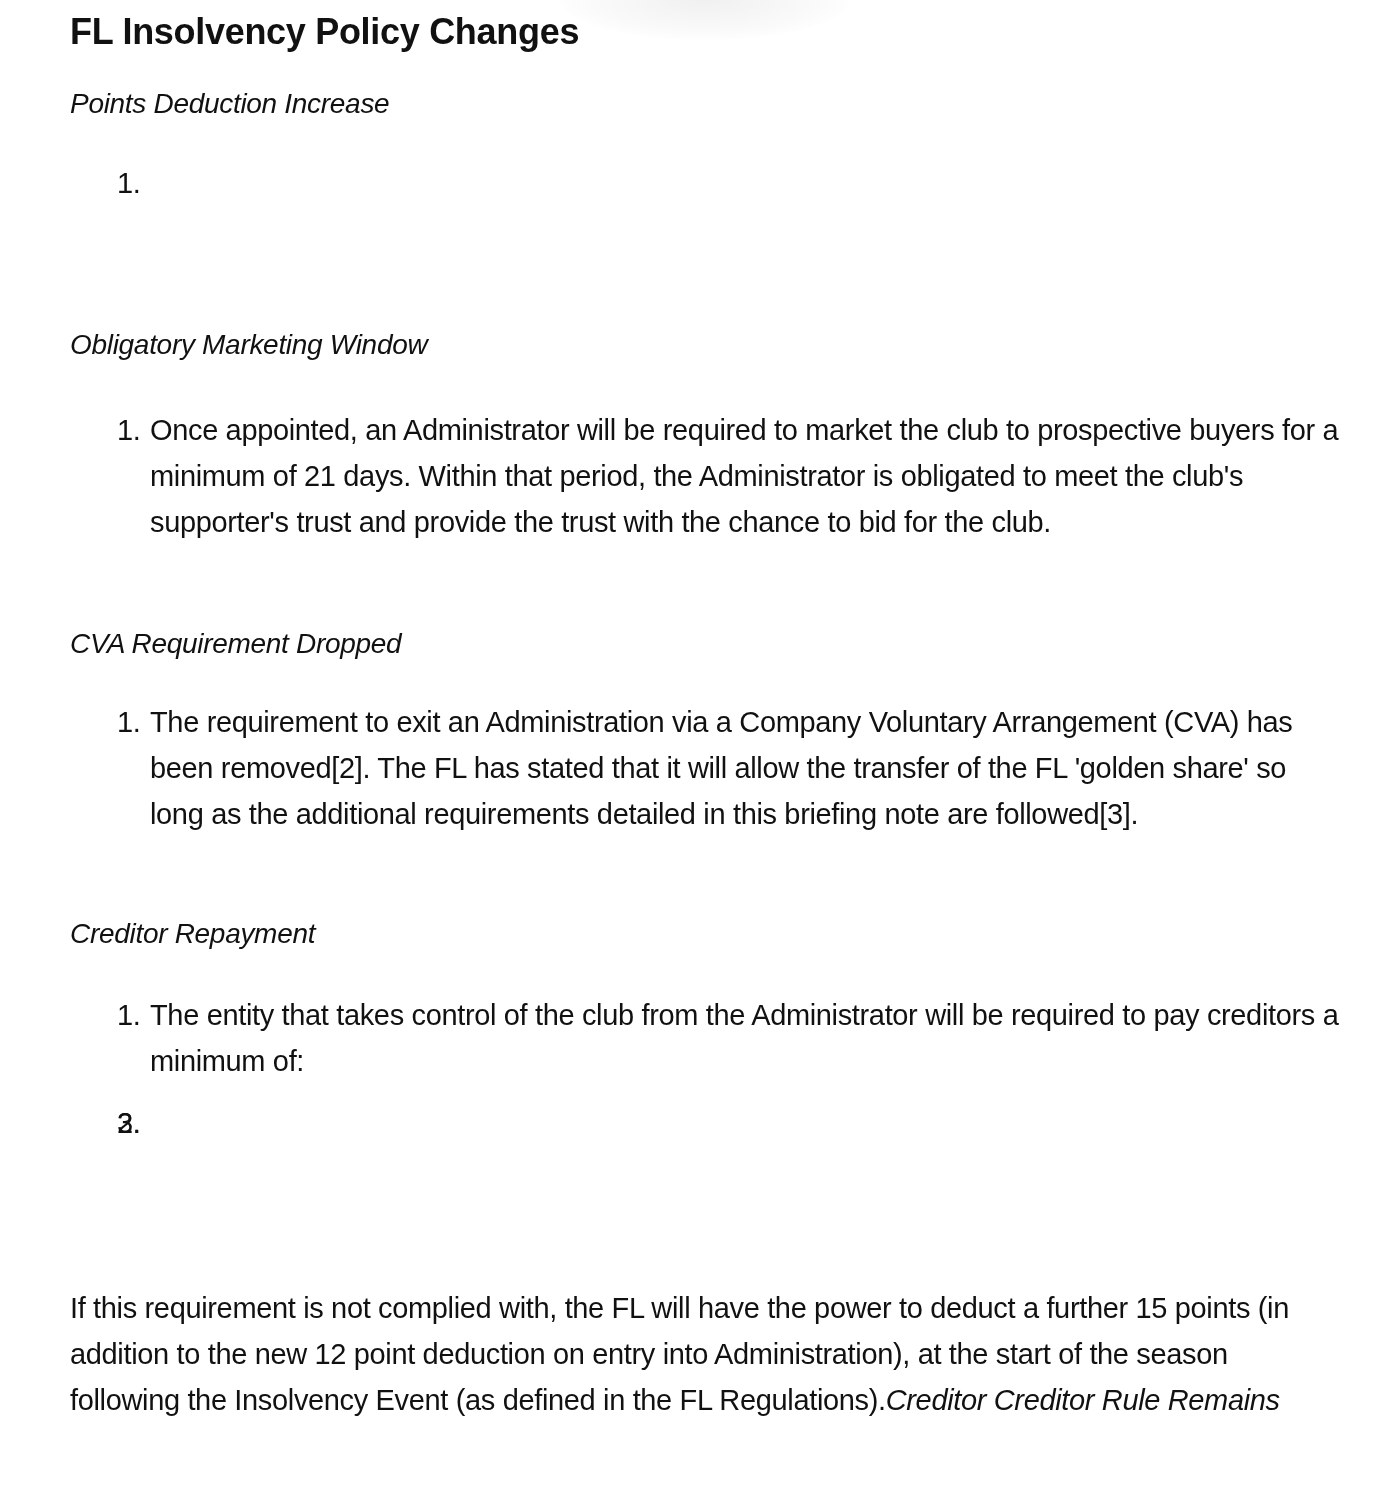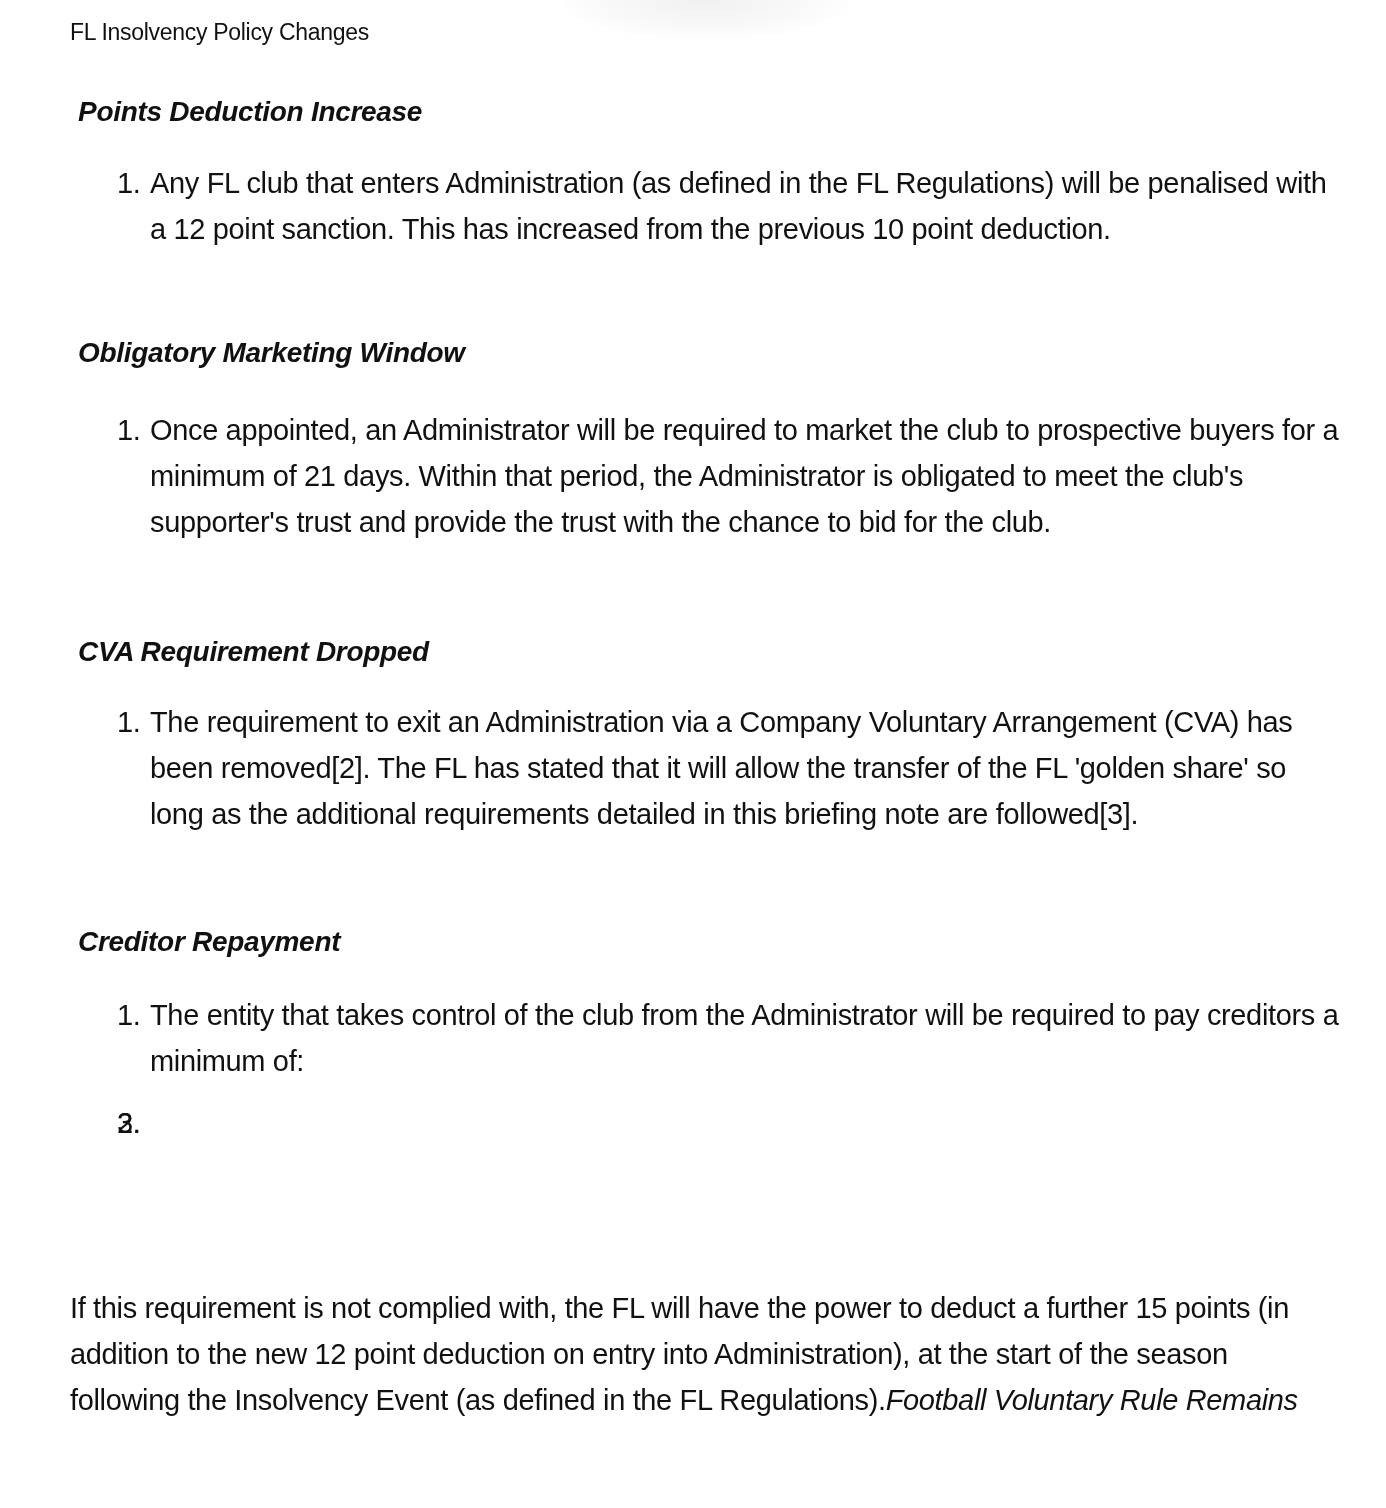--- a/index.html
+++ b/index.html
@@ -9,26 +9,26 @@
     color: #111111;
   }
   .top-shadow {
     position: absolute; left: 560px; top: -40px; width: 290px; height: 80px;
     border-radius: 50%;
     background: radial-gradient(ellipse at center, rgba(0,0,0,0.06) 0%, rgba(0,0,0,0.02) 55%, rgba(0,0,0,0) 75%);
   }
   .doc { position: absolute; left: 70px; top: 0; width: 1280px; }
   .title {
     position: absolute; top: 12px; left: 0;
-    font-size: 23px; line-height: 40px; font-weight: normal; margin: 0;
+    font-size: 36px; line-height: 40px; font-weight: bold; margin: 0;
     letter-spacing: -0.3px;
   }
   .heading {
-    position: absolute; left: 0; margin: 8px;
-    font-size: 28px; line-height: 40px; font-style: italic; font-weight: bold;
+    position: absolute; left: 0; margin: 0;
+    font-size: 28px; line-height: 40px; font-style: italic; font-weight: normal;
     letter-spacing: -0.3px;
   }
   ol.list {
     position: absolute; left: 0; margin: 0; padding: 0; list-style: none;
     width: 1270px;
   }
   ol.list li {
     position: relative; padding-left: 80px;
     font-size: 29px; line-height: 46px; letter-spacing: -0.35px;
   }
@@ -48,21 +48,20 @@
 <div class="top-shadow"></div>
 
 <div class="doc">
 
   <h1 class="title">FL Insolvency Policy Changes</h1>
 
   <h2 class="heading" style="top:84px">Points Deduction Increase</h2>
   <ol class="list" style="top:160px">
     <li>
       <span class="num">1.</span>
-      <span>Any FL club that enters Administration (as defined in the FL Regulations) will be penalised with a 12 point sanction. This has increased from the previous 10 point deduction.</span>
     </li>
   </ol>
 
   <h2 class="heading" style="top:325px">Obligatory Marketing Window</h2>
   <ol class="list" style="top:407px">
     <li>
       <span class="num">1.</span>
       <span>Once appointed, an Administrator will be required to market the club to prospective buyers for a minimum of 21 days. Within that period, the Administrator is obligated to meet the club's supporter's trust and provide the trust with the chance to bid for the club.</span>
     </li>
   </ol>
@@ -82,15 +81,15 @@
       <span>The entity that takes control of the club from the Administrator will be required to pay creditors a minimum of:</span>
     </li>
     <li>
       <span class="num">2.</span>
     </li>
     <li>
       <span class="num">3.</span>
     </li>
   </ol>
 
-  <p class="para" style="top:1285px"><span>If this requirement is not complied with, the FL will have the power to deduct a further 15 points (in addition to the new 12 point deduction on entry into Administration), at the start of the season following the Insolvency Event (as defined in the FL Regulations).</span><em>Football Voluntary Rule Remains</em></p>
+  <p class="para" style="top:1285px"><span>If this requirement is not complied with, the FL will have the power to deduct a further 15 points (in addition to the new 12 point deduction on entry into Administration), at the start of the season following the Insolvency Event (as defined in the FL Regulations).</span><em>Creditor Creditor Rule Remains</em></p>
 
 </div>
 
 </body></html>

